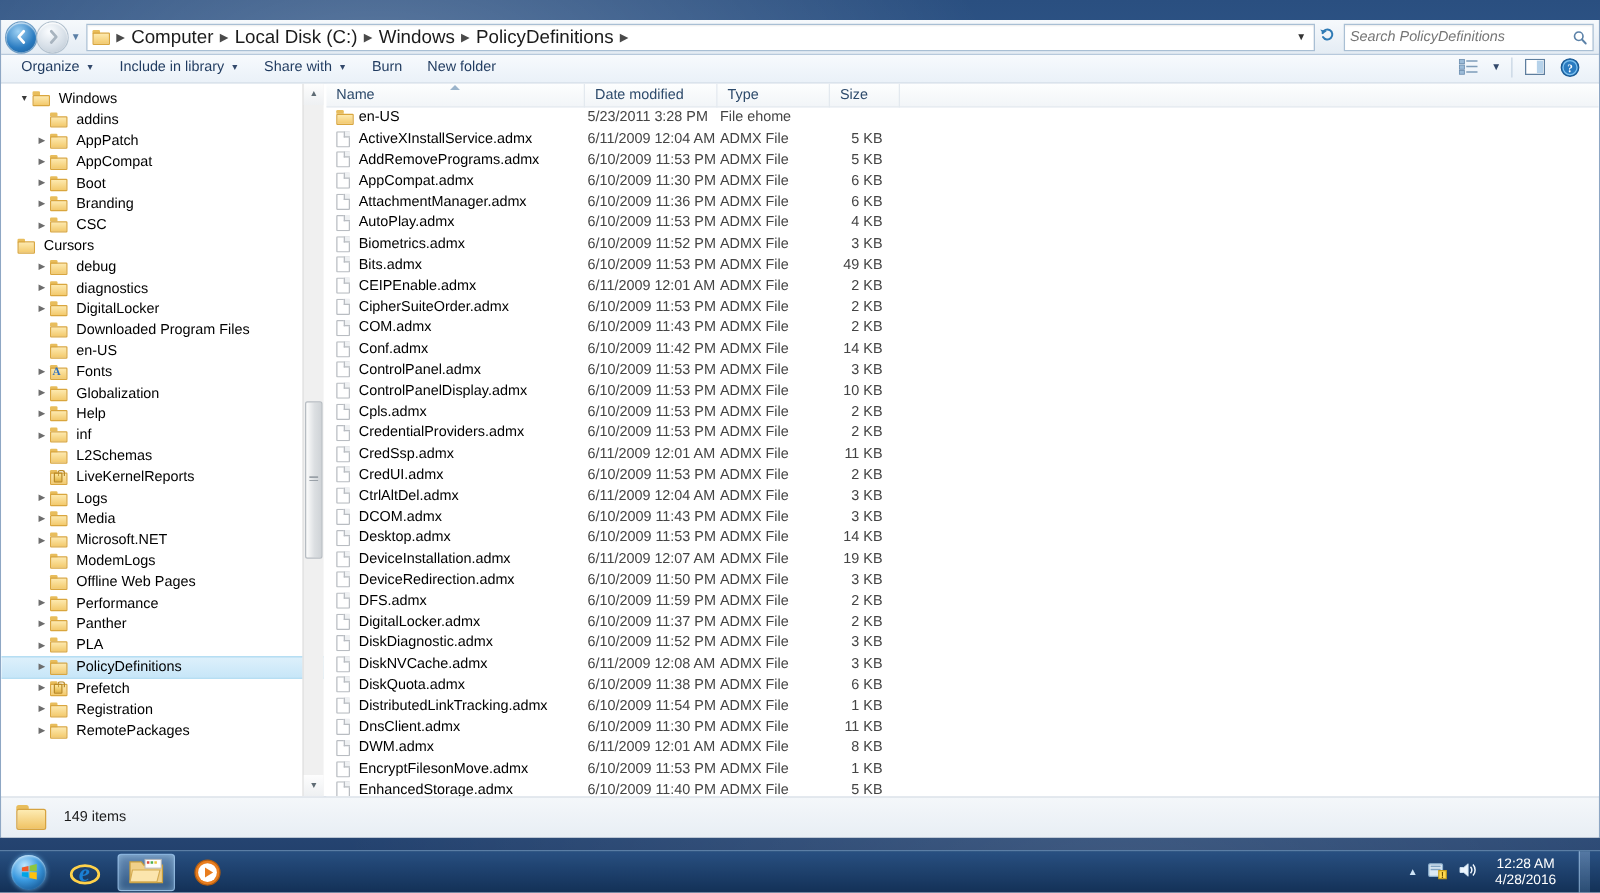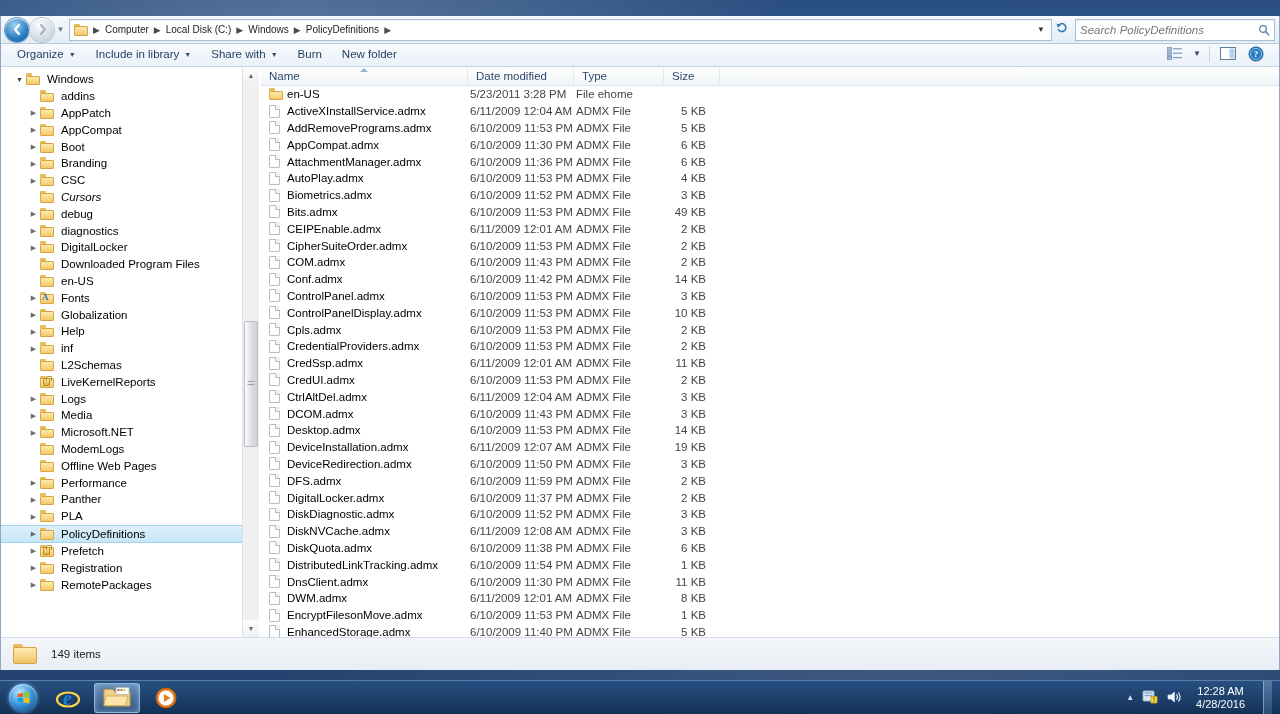--- a/index.html
+++ b/index.html
@@ -52,21 +52,21 @@
   .dropdot {
     width:13px; text-align:center; color:#5b7fa6; font-size:8px; flex:0 0 auto;
   }
   .crumbbox {
     flex:1 1 auto; height:22px; margin-left:2px;
     background:#fff; border:1px solid #a9bfd4;
     display:flex; align-items:center; padding:0 2px 0 4px;
     box-shadow: inset 0 1px 1px rgba(0,0,0,.07);
   }
   .crumb {
-    padding:2px 3px; font-size:10px; color:#1b1b1b; white-space:nowrap;
+    padding:2px 3px; font-size:15px; color:#1b1b1b; white-space:nowrap;
   }
   .chev { color:#4a4a4a; font-size:9px; padding:0 2px; }
   .crumbspacer { flex:1 1 auto; }
   .crumbdd { width:16px; text-align:center; color:#333; font-size:8px; }
   .refresh { width:20px; text-align:center; color:#2e6fa8; font-size:12px; font-weight:bold;}
   .searchbox {
     width:200px; height:22px; margin-left:3px;
     background:#fff; border:1px solid #a9bfd4;
     display:flex; align-items:center; padding:0 4px;
     box-shadow: inset 0 1px 1px rgba(0,0,0,.07);
@@ -433,21 +433,21 @@
           <div class="trow" style="padding-left: 26px;">
             <span class="tarrow">▶</span>
             <span class="ticon">
               <span class="fi">
                 <span class="tab"></span>
                 <span class="bd"></span>
               </span>
             </span>
             <span class="tlabel">CSC</span>
           </div>
-          <div class="trow" style="padding-left: 26px; font-style: italic;">
+          <div class="trow" style="">
             <span class="tarrow"></span>
             <span class="ticon">
               <span class="fi">
                 <span class="tab"></span>
                 <span class="bd"></span>
               </span>
             </span>
             <span class="tlabel">Cursors</span>
           </div>
           <div class="trow" style="padding-left: 26px;">

